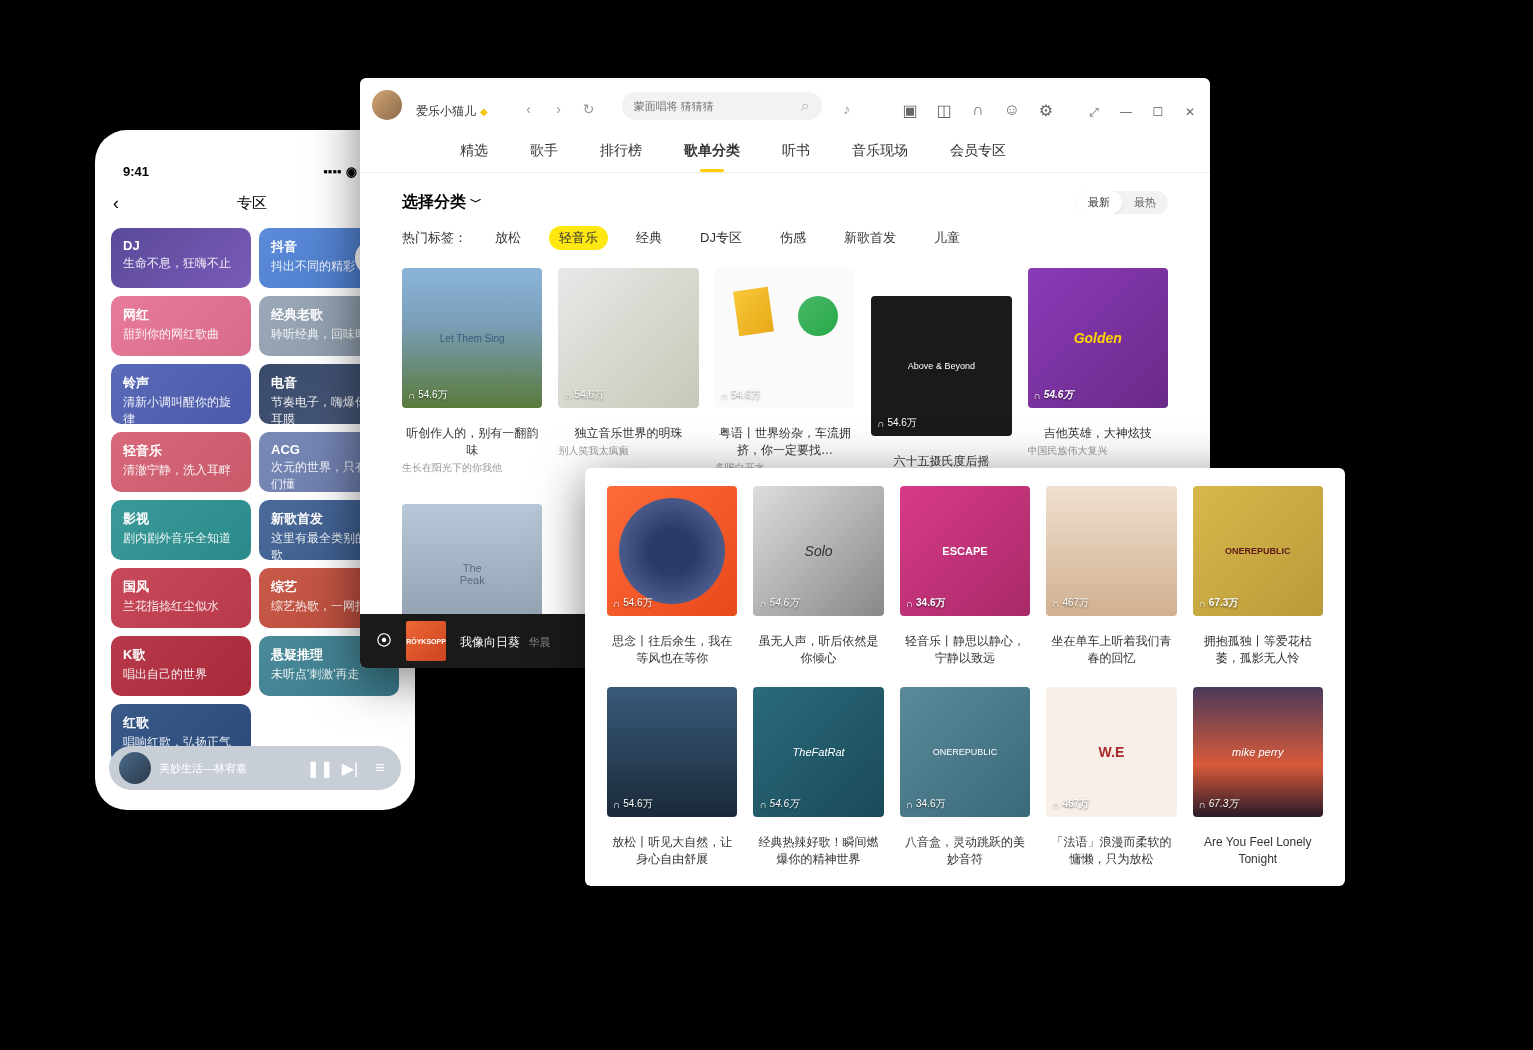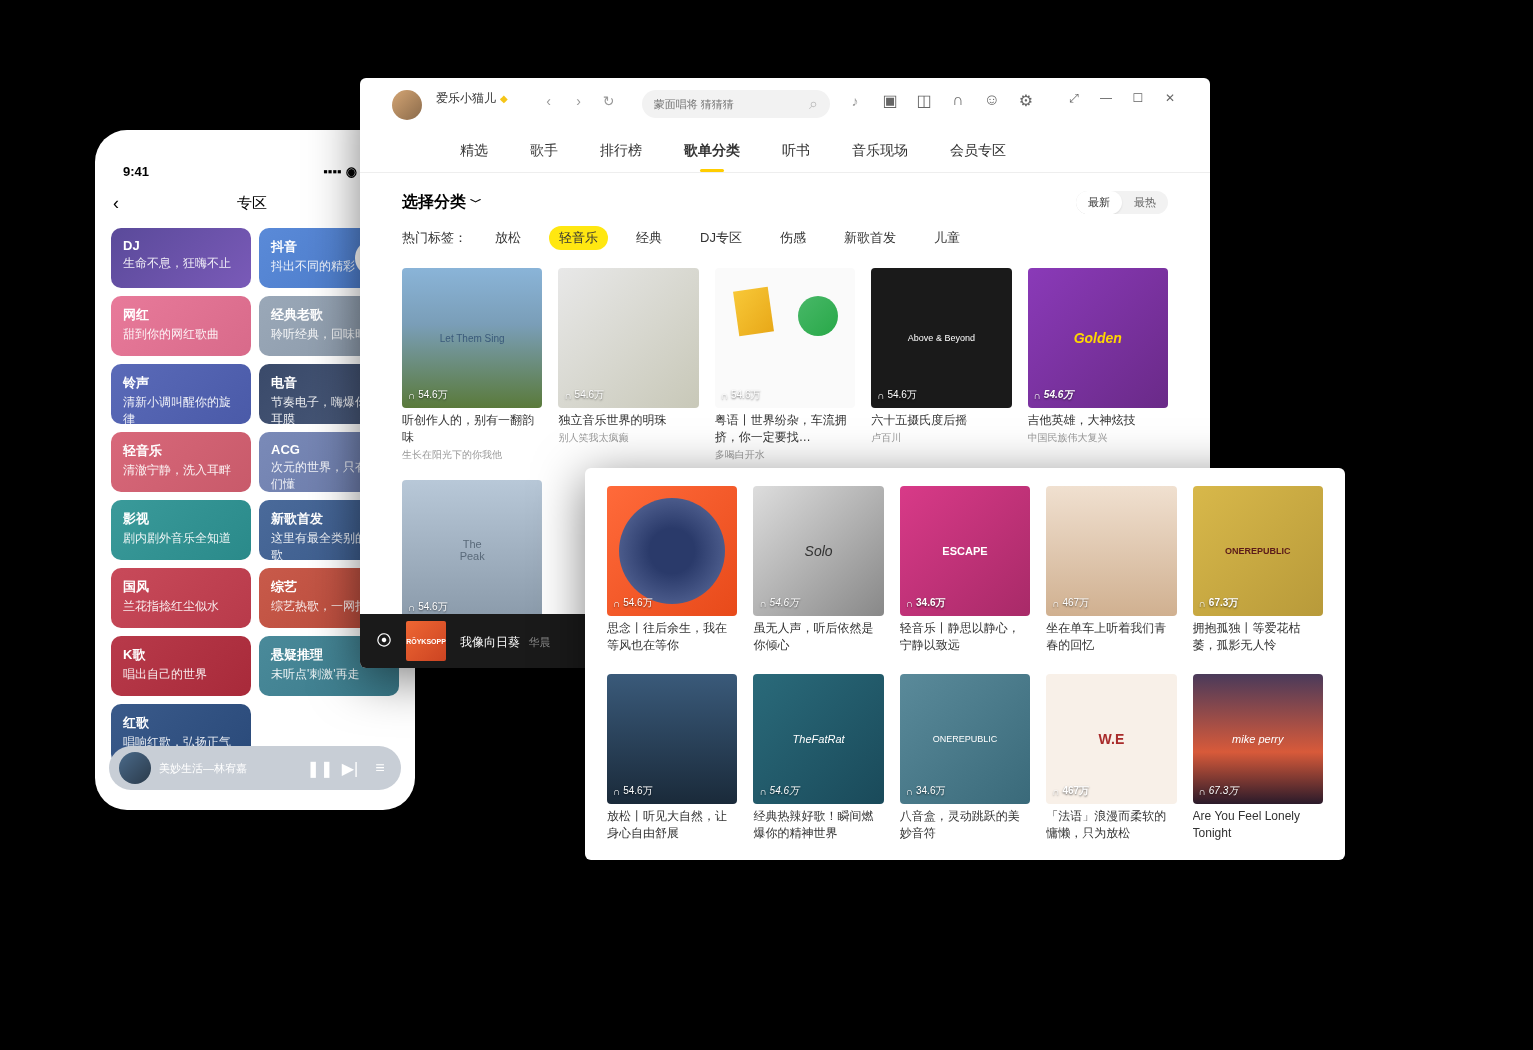--- a/index.html
+++ b/index.html
@@ -17,21 +17,21 @@
 .phone-tile .title { font-size: 13px; font-weight: 600; }
 .phone-tile .sub { font-size: 12px; opacity: 0.9; margin-top: 2px; }
 .phone-tile .icon { position: absolute; right: 8px; top: 50%; transform: translateY(-50%); width: 36px; height: 36px; border-radius: 50%; display: flex; align-items: center; justify-content: center; }
 .phone-player { position: absolute; bottom: 20px; left: 14px; right: 14px; height: 44px; background: #c8ced6; border-radius: 22px; display: flex; align-items: center; padding: 0 10px; gap: 8px; }
 .phone-player .avatar { width: 32px; height: 32px; border-radius: 50%; background: linear-gradient(135deg,#4a6a8a,#2a3a4a); }
 .phone-player .song { flex: 1; font-size: 11px; color: #fff; }
 .phone-player .ctrl { width: 22px; height: 22px; color: #fff; display: flex; align-items: center; justify-content: center; }
 
 
 .desktop { position: absolute; left: 360px; top: 78px; width: 850px; height: 590px; background: #fff; border-radius: 6px; box-shadow: 0 10px 50px rgba(0,0,0,0.5); overflow: hidden; }
-.desktop-top { display: flex; align-items: flex-start; padding: 12px 32px; gap: 14px; }
+.desktop-top { display: flex; align-items: flex-end; padding: 12px 12px; gap: 14px; }
 .user-avatar { width: 30px; height: 30px; border-radius: 50%; background: linear-gradient(135deg,#d4a574,#8a6a4a); }
 .user-name { font-size: 12px; color: #333; display: flex; align-items: center; gap: 4px; }
 .diamond { color: #f5c518; font-size: 10px; }
 .nav-arrows { display: flex; gap: 8px; margin-left: 16px; }
 .nav-btn { width: 22px; height: 22px; color: #999; display: flex; align-items: center; justify-content: center; cursor: pointer; font-size: 14px; }
 .search-box { flex: 1; max-width: 200px; height: 28px; background: #f2f2f2; border-radius: 14px; display: flex; align-items: center; padding: 0 12px; gap: 6px; margin-left: 8px; }
 .search-box input { border: none; background: transparent; outline: none; font-size: 11px; color: #999; flex: 1; }
 .top-icons { display: flex; gap: 14px; margin-left: auto; }
 .top-icon { width: 20px; height: 20px; color: #666; display: flex; align-items: center; justify-content: center; cursor: pointer; }
 .win-controls { display: flex; gap: 16px; margin-left: 16px; }
@@ -52,38 +52,38 @@
 
 .tags-row { display: flex; gap: 18px; align-items: center; margin-bottom: 18px; font-size: 13px; }
 .tags-label { color: #333; }
 .tag { color: #333; cursor: pointer; padding: 3px 10px; border-radius: 12px; }
 .tag.active { background: #ffe711; }
 
 .playlist-grid { display: grid; grid-template-columns: repeat(5, 1fr); gap: 16px; }
 .playlist-item { cursor: pointer; }
 .playlist-cover { width: 100%; aspect-ratio: 1; border-radius: 4px; position: relative; overflow: hidden; }
 .playlist-count { position: absolute; bottom: 6px; left: 6px; color: #fff; font-size: 10px; display: flex; align-items: center; gap: 3px; text-shadow: 0 1px 2px rgba(0,0,0,0.6); }
-.playlist-title { font-size: 12px; color: #333; margin-top: 4px; line-height: 1.4; display: -webkit-box; -webkit-line-clamp: 2; -webkit-box-orient: vertical; overflow: hidden; }
+.playlist-title { font-size: 12px; color: #333; margin-top: 17px; line-height: 1.4; display: -webkit-box; -webkit-line-clamp: 2; -webkit-box-orient: vertical; overflow: hidden; text-align: center; }
 .playlist-sub { font-size: 10px; color: #999; margin-top: 2px; }
 
 .desktop-player { position: absolute; bottom: 0; left: 0; right: 0; height: 54px; background: #1a1a1a; display: flex; align-items: center; padding: 0 16px; gap: 14px; }
 .dp-cover { width: 40px; height: 40px; background: linear-gradient(135deg,#e63,#c42); border-radius: 2px; }
 .dp-prev { color: #fff; font-size: 16px; }
 .dp-song { color: #fff; font-size: 12px; }
 .dp-artist { color: #888; font-size: 11px; margin-left: 4px; }
 
 
 .panel2 { position: absolute; left: 585px; top: 468px; width: 760px; background: #fff; border-radius: 6px; box-shadow: 0 10px 50px rgba(0,0,0,0.5); padding: 18px 22px; }
 .panel2-grid { display: grid; grid-template-columns: repeat(5, 1fr); gap: 16px; row-gap: 20px; }
 
 
 .cov1 { background: linear-gradient(180deg,#8ab4d8 0%,#7a9eb8 40%,#5a7a3a 100%); display:flex;align-items:center;justify-content:center;color:#3a5a7a;font-size:10px; }
 .cov2 { background: linear-gradient(135deg,#e8e8e8,#c8c8b8); }
 .cov3 { background: #fafafa; }
-.cov4 { background: #1a1a1a; display:flex;align-items:center;justify-content:center;color:#fff;font-size:9px; }
+.cov4 { background: #1a1a1a; display:flex;align-items:center;justify-content:center;color:#fff;font-size:9px;margin-top:28px; }
 .cov5 { background: linear-gradient(135deg,#8a3ab8,#6a2a88); display:flex;align-items:center;justify-content:center;color:#ffd700;font-size:14px;font-weight:bold;font-style:italic; }
 .cov6 { background: linear-gradient(180deg,#b8c8d8,#8a9aaa); display:flex;align-items:center;justify-content:center;color:#5a6a7a;font-size:11px; }
 .cov7 { background: linear-gradient(135deg,#ff6a3a,#e84a1a); }
 .cov9 { background: linear-gradient(135deg,#ddd,#888); display:flex;align-items:center;justify-content:center;color:#333;font-size:14px;font-style:italic; }
 .cov10 { background: linear-gradient(135deg,#d83a88,#a82a68); display:flex;align-items:center;justify-content:center;color:#fff;font-size:11px;font-weight:bold; }
 .cov11 { background: linear-gradient(180deg,#f0e0d0,#d0b090); }
 .cov12 { background: linear-gradient(135deg,#d8b84a,#b89a3a); display:flex;align-items:center;justify-content:center;color:#5a1a1a;font-size:9px;font-weight:bold; }
 .cov13 { background: linear-gradient(180deg,#3a5a7a,#1a2a3a); }
 .cov14 { background: linear-gradient(135deg,#2a6a7a,#1a4a5a); display:flex;align-items:center;justify-content:center;color:#fff;font-size:11px;font-style:italic; }
 .cov15 { background: linear-gradient(135deg,#5a8a9a,#3a6a7a); display:flex;align-items:center;justify-content:center;color:#fff;font-size:9px; }

